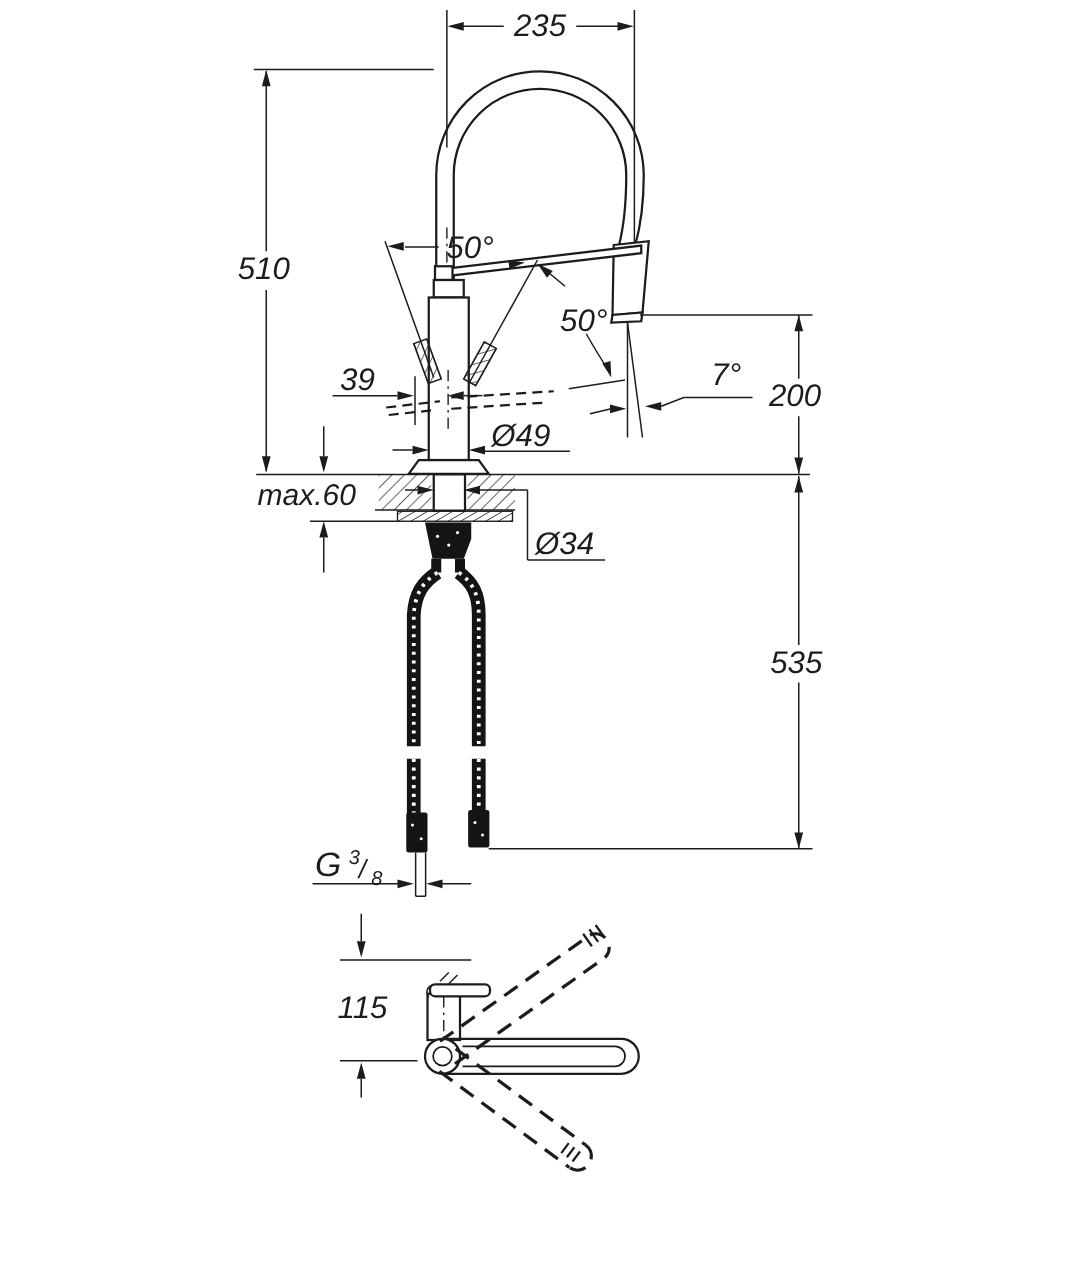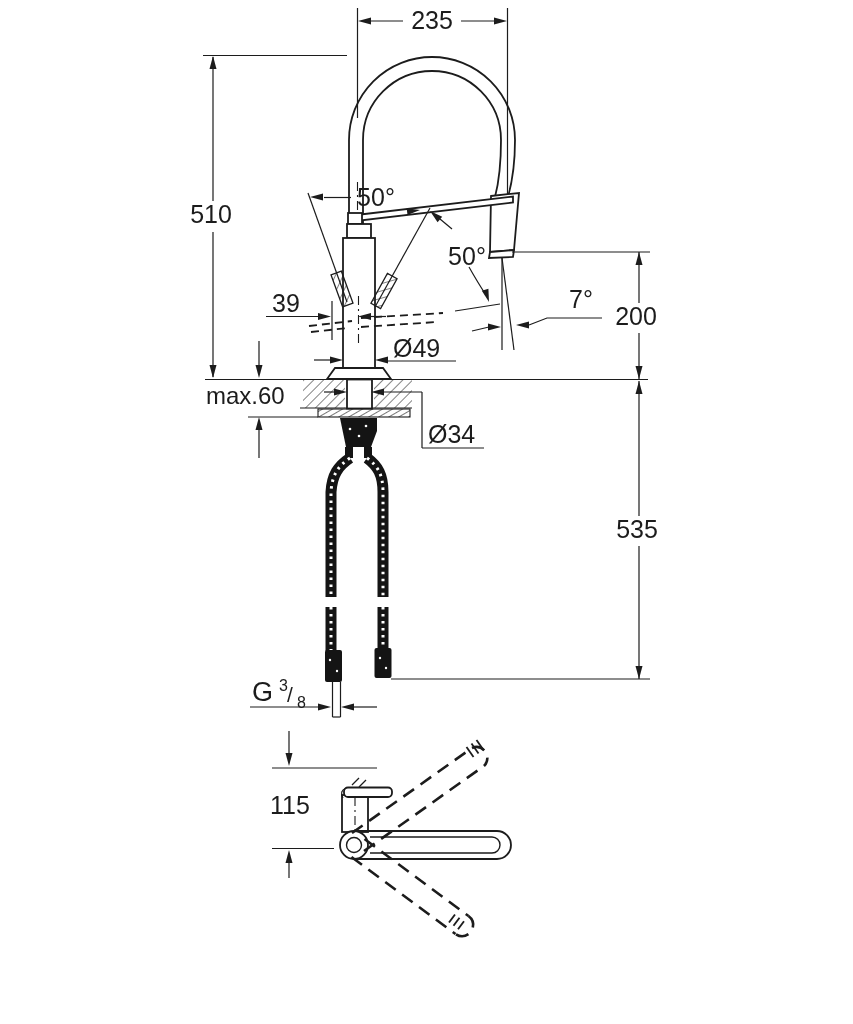--- a/index.html
+++ b/index.html
@@ -1,16 +1,16 @@
 <!DOCTYPE html>
 <html><head>
 <meta charset="utf-8">
 <style>
   html,body{margin:0;padding:0;background:#ffffff;}
-  .page{width:853px;height:1024px;background:#fff;position:relative;overflow:hidden;}
+  .page{width:853px;height:1024px;background:#fff;position:relative;overflow:hidden;font-style:italic;}
   svg{display:block;}
   text{font-family:"Liberation Sans","DejaVu Sans",sans-serif;fill:#1c1c1c;}
   .dim{font-size:25px;}
   .dim-sm{font-size:24px;}
   .thread-g{font-size:27px;}
   .thread-frac{font-size:16px;}
   .thread-slash{font-size:21px;}
   .ln{stroke:#1c1c1c;stroke-width:1.2;fill:none;}
   .ln2{stroke:#1c1c1c;stroke-width:1.8;fill:none;}
   .arr{fill:#1c1c1c;stroke:none;}

